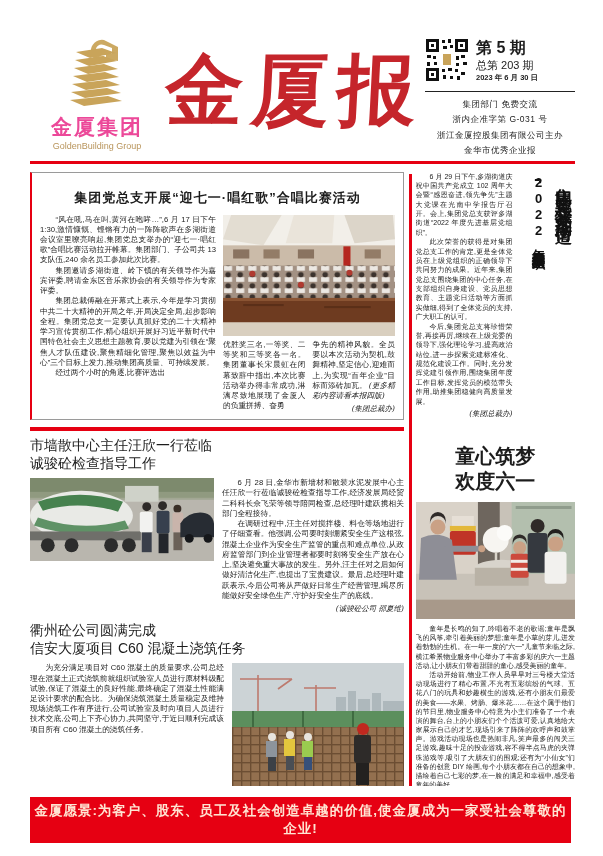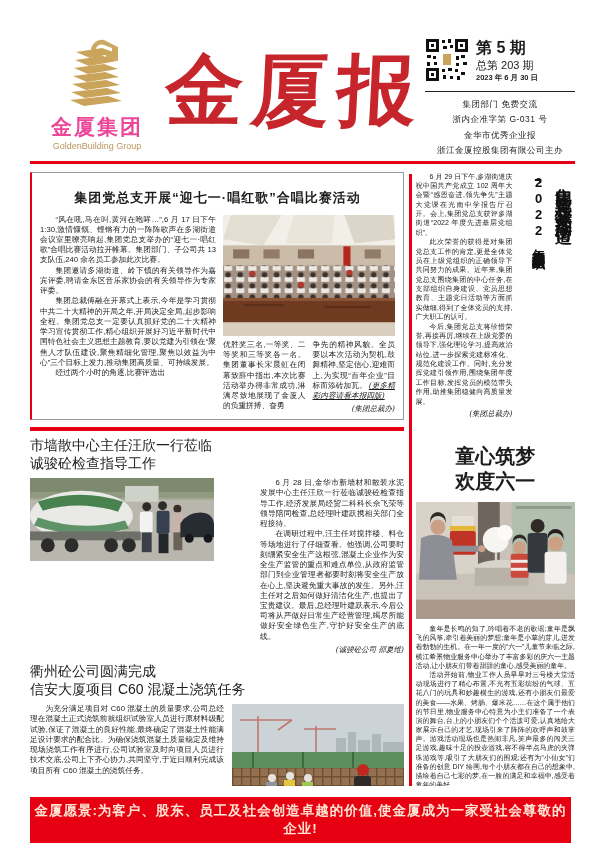--- a/index.html
+++ b/index.html
@@ -28,39 +28,39 @@
   .rule-red { height:2.5px; background:#e60012; margin-top:1px; }
 
   
   .main { display:flex; margin-top:8px; height:614px; }
   .col-left { width:374px; overflow:hidden; }
   .divider-v { width:2.5px; background:#e60012; margin:2px 4px 0 5px; }
   .col-right { flex:1; overflow:hidden; }
 
   p.np { text-indent:2em; margin:0; }
   .byline { font-family:"DejaVu Serif","Liberation Serif",serif; font-style:italic; font-size:7.5px; text-align:right; margin-top:3px; color:#222; }
-  .note { font-family:"DejaVu Serif","Liberation Serif",serif; font-style:italic;text-decoration:underline; }
+  .note { font-family:"DejaVu Serif","Liberation Serif",serif; font-style:italic; }
   .photo { display:block; width:100%; height:auto; }
 
   
   .a1-box { border:1px solid #9a9a9a; border-left:2.5px solid #e60012; padding:8px 8px 5px; }
   .a1-title { color:#d4231f; font-size:27px; font-weight:900; text-align:center; letter-spacing:1px; line-height:1.1; }
   .a1-sub { font-size:13px; text-align:center; margin:8px 0 8px; font-weight:600; letter-spacing:1px; }
   .a1-body { display:flex; gap:7px; font-size:7.7px; line-height:1.33; text-align:justify; }
   .a1-c1 { width:176px; flex:none; }
   .a1-right { flex:1; min-width:0; }
   .a1-cont { display:flex; gap:7px; margin-top:4px; }
   .a1-cont > div { width:50%; }
   .hr-red { height:3.5px; background:#e60012; margin:7px 0 5px; }
 
   
   .sec-title { font-size:14px; font-weight:400; text-align:left; line-height:1.3; margin:3px 0 6px; }
   .a2-body { display:flex; gap:8px; font-size:7.7px; line-height:1.33; text-align:justify; }
   .a2-photo { width:184px; flex:none; }
-  .a2-text { flex:1; min-width:0;margin-left:38px; }
+  .a2-text { flex:1; min-width:0; }
   .a3-body { display:flex; gap:8px; font-size:7.7px; line-height:1.33; text-align:justify; }
   .a3-text { width:194px; flex:none; }
   .a3-photo { flex:1; min-width:0; }
 
   
   .sa { display:flex; gap:5px; height:262px; }
   .sa-text { width:97px; flex:none; font-size:7px; line-height:1.34; text-align:justify; }
   .sa-title { flex:1; display:flex; flex-direction:row-reverse; justify-content:flex-start; gap:5px; padding-top:2px; }
   .vt { writing-mode:vertical-rl; text-orientation:upright; font-weight:900; color:#111; }
   .vt1 { font-size:17px; letter-spacing:4px; }
@@ -143,22 +143,22 @@
         </span>
         <div>
           <div class="issue-no">第 5 期</div>
           <div class="issue-total">总第 203 期</div>
           <div class="issue-date">2023 年 6 月 30 日</div>
         </div>
       </div>
       <div class="issue-divider"></div>
       <div class="info-line">集团部门  免费交流</div>
       <div class="info-line">浙内企准字第 G-031 号</div>
+      <div class="info-line">浙江金厦控股集团有限公司主办</div>
       <div class="info-line">金华市优秀企业报</div>
-      <div class="info-line">浙江金厦控股集团有限公司主办</div>
     </div>
   </div>
   <div class="rule-red"></div>
 
   <div class="main">
 
     <div class="col-left">
 
       <div class="a1-box">
         <div class="a1-sub">集团党总支开展“迎七一·唱红歌”合唱比赛活动</div>

